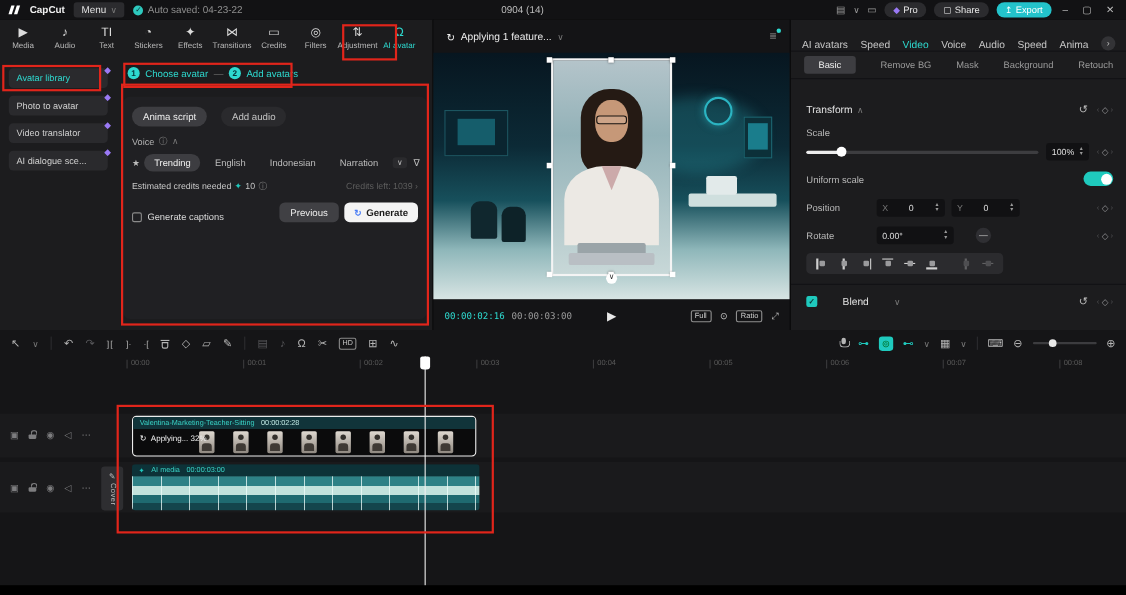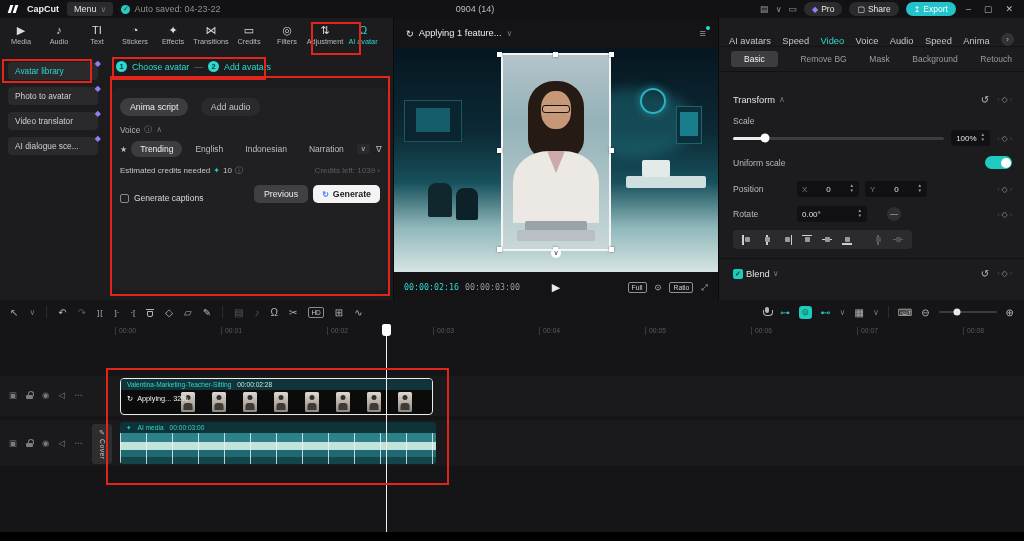--- a/index.html
+++ b/index.html
@@ -438,21 +438,21 @@
     <span class="ai al-cv"></span>
     <span class="ai al-b"></span>
     <span class="sep"></span>
     <span class="ai al-ch dimd"></span>
     <span class="ai al-cv dimd"></span>
   </div>
 
   <div class="r" style="top:240px;left:0;width:306px;height:1px;background:#121214"></div>
 
   <div class="r flex" style="top:250px;left:14px;right:12px;justify-content:space-between">
-    <span class="flex" style="gap:3px;font-size:9.3px;color:#e2e2e2">
+    <span class="flex" style="gap:23px;font-size:9.3px;color:#e2e2e2">
       <span class="chk-teal">✓</span>
       <span>Blend</span>
       <span class="dim mini">∨</span>
     </span>
     <span class="flex" style="gap:8px">
       <span class="reset-ic">↺</span>
       <span class="kf">
           <span>‹</span>
           <span class="d">◇</span>
           <span>›</span>

